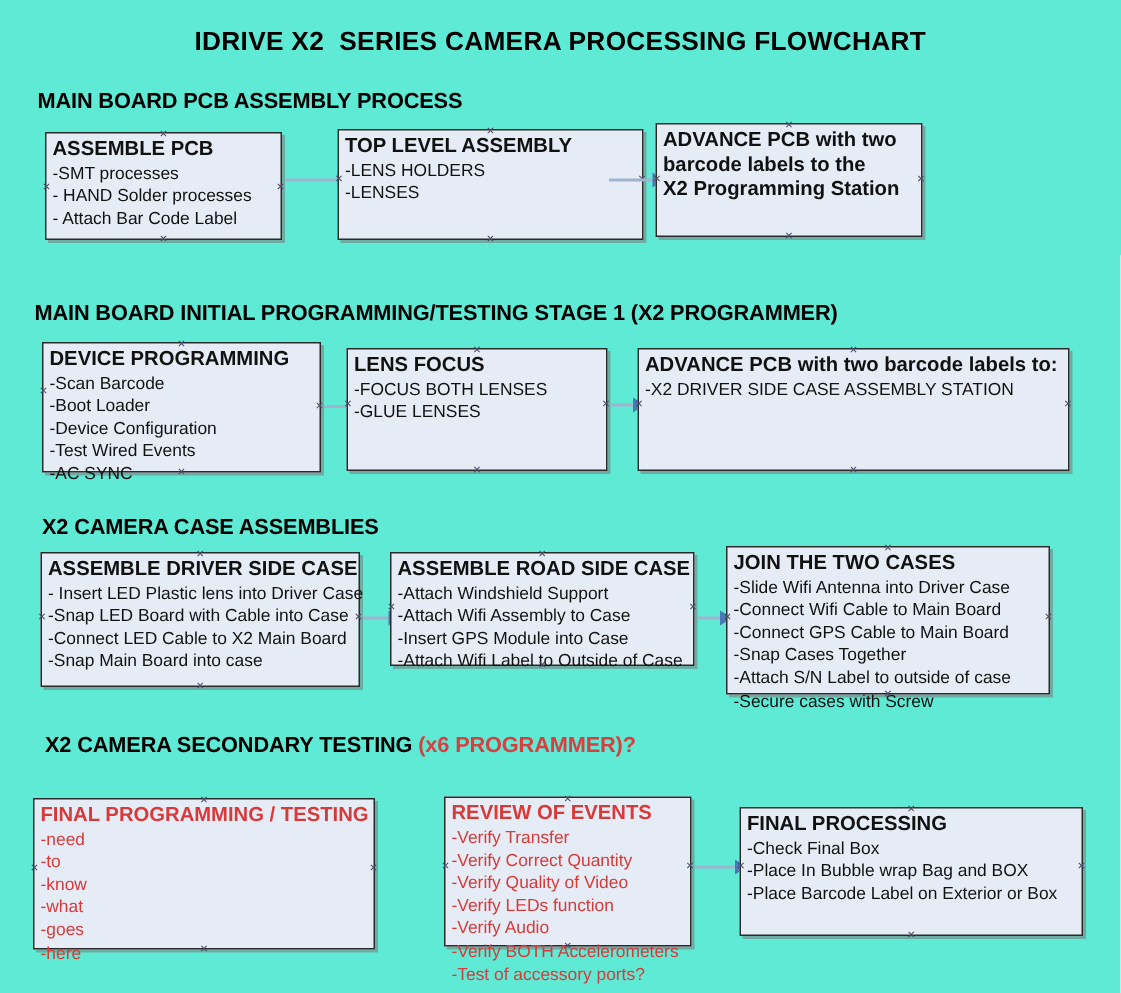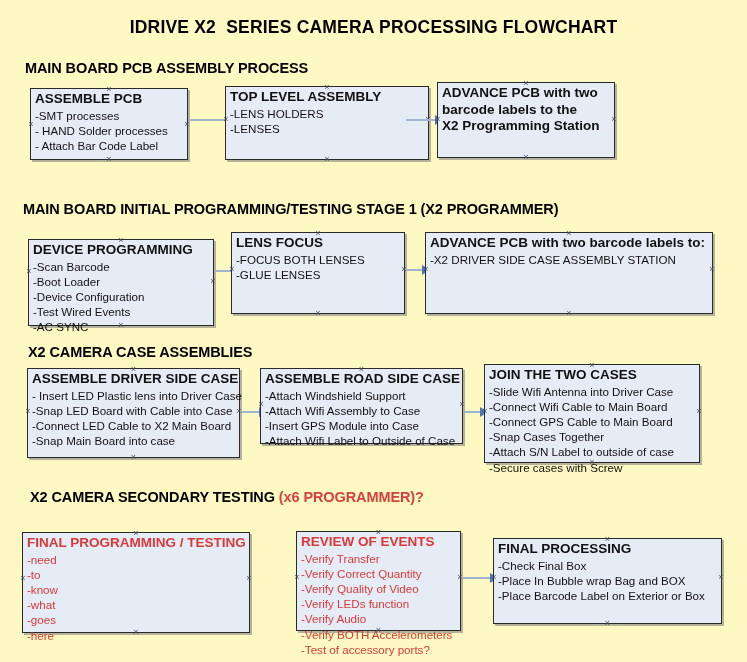--- a/index.html
+++ b/index.html
@@ -9,21 +9,21 @@
   }
   body {
     font-family: "Liberation Sans", sans-serif;
     color: #000000;
   }
   #canvas {
     position: relative;
     width: 747px;
     height: 662px;
     overflow: hidden;
-    background: #fef9c3;
+    background: #5eead4;
   }
   .doc-title {
     position: absolute;
     left: 0;
     top: 17px;
     width: 747px;
     text-align: center;
     font-size: 17.5px;
     font-weight: bold;
     letter-spacing: 0.2px;
@@ -156,21 +156,21 @@
     <span class="xm" style="left:50%; top:0;"></span>
     <span class="xm" style="left:50%; top:100%;"></span>
     <span class="xm" style="left:0; top:49%;"></span>
     <span class="xm" style="left:100%; top:49%;"></span>
   </div>
 
   <div class="section-head" style="left:23px; top:201px;">
     <span>MAIN BOARD INITIAL PROGRAMMING/TESTING STAGE 1 (X2 PROGRAMMER)</span>
   </div>
 
-  <div class="pbox" style="left:28px; top:228px; width:186px; height:87px;margin-top:11px;">
+  <div class="pbox" style="left:28px; top:228px; width:186px; height:87px;">
     <div class="inner">
       <div class="bt">DEVICE PROGRAMMING</div>
       <div class="bl">-Scan Barcode</div>
       <div class="bl">-Boot Loader</div>
       <div class="bl">-Device Configuration</div>
       <div class="bl">-Test Wired Events</div>
       <div class="bl">-AC SYNC</div>
     </div>
     <span class="xm" style="left:50%; top:0;"></span>
     <span class="xm" style="left:50%; top:100%;"></span>

